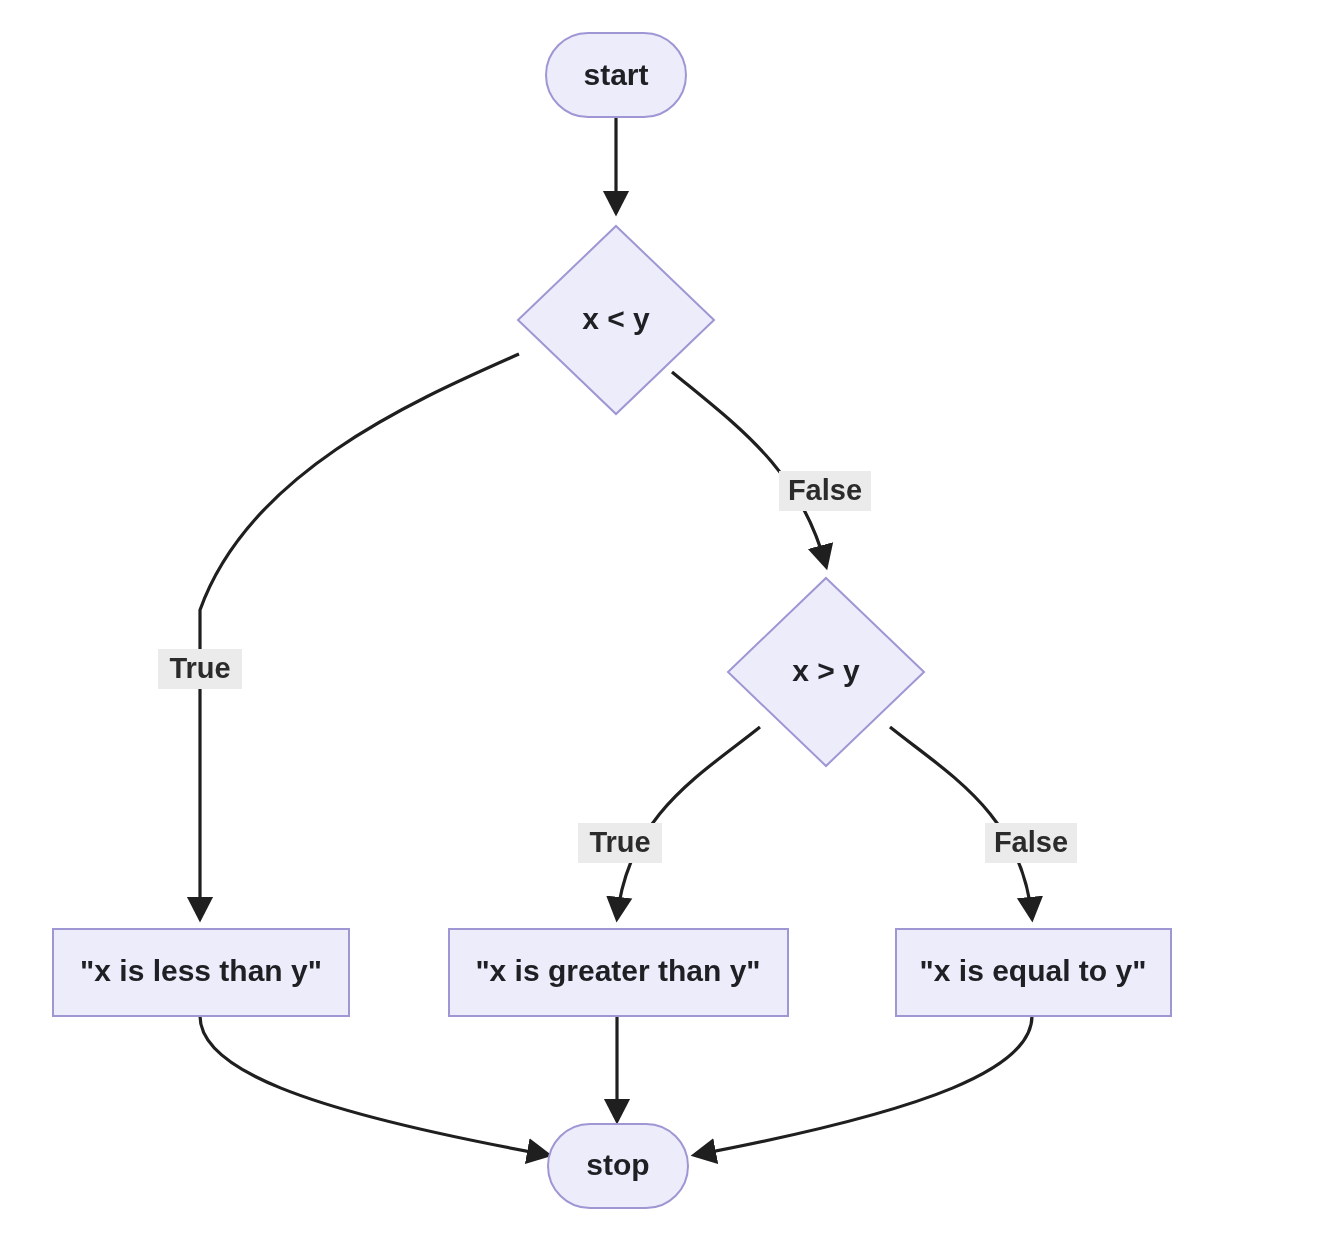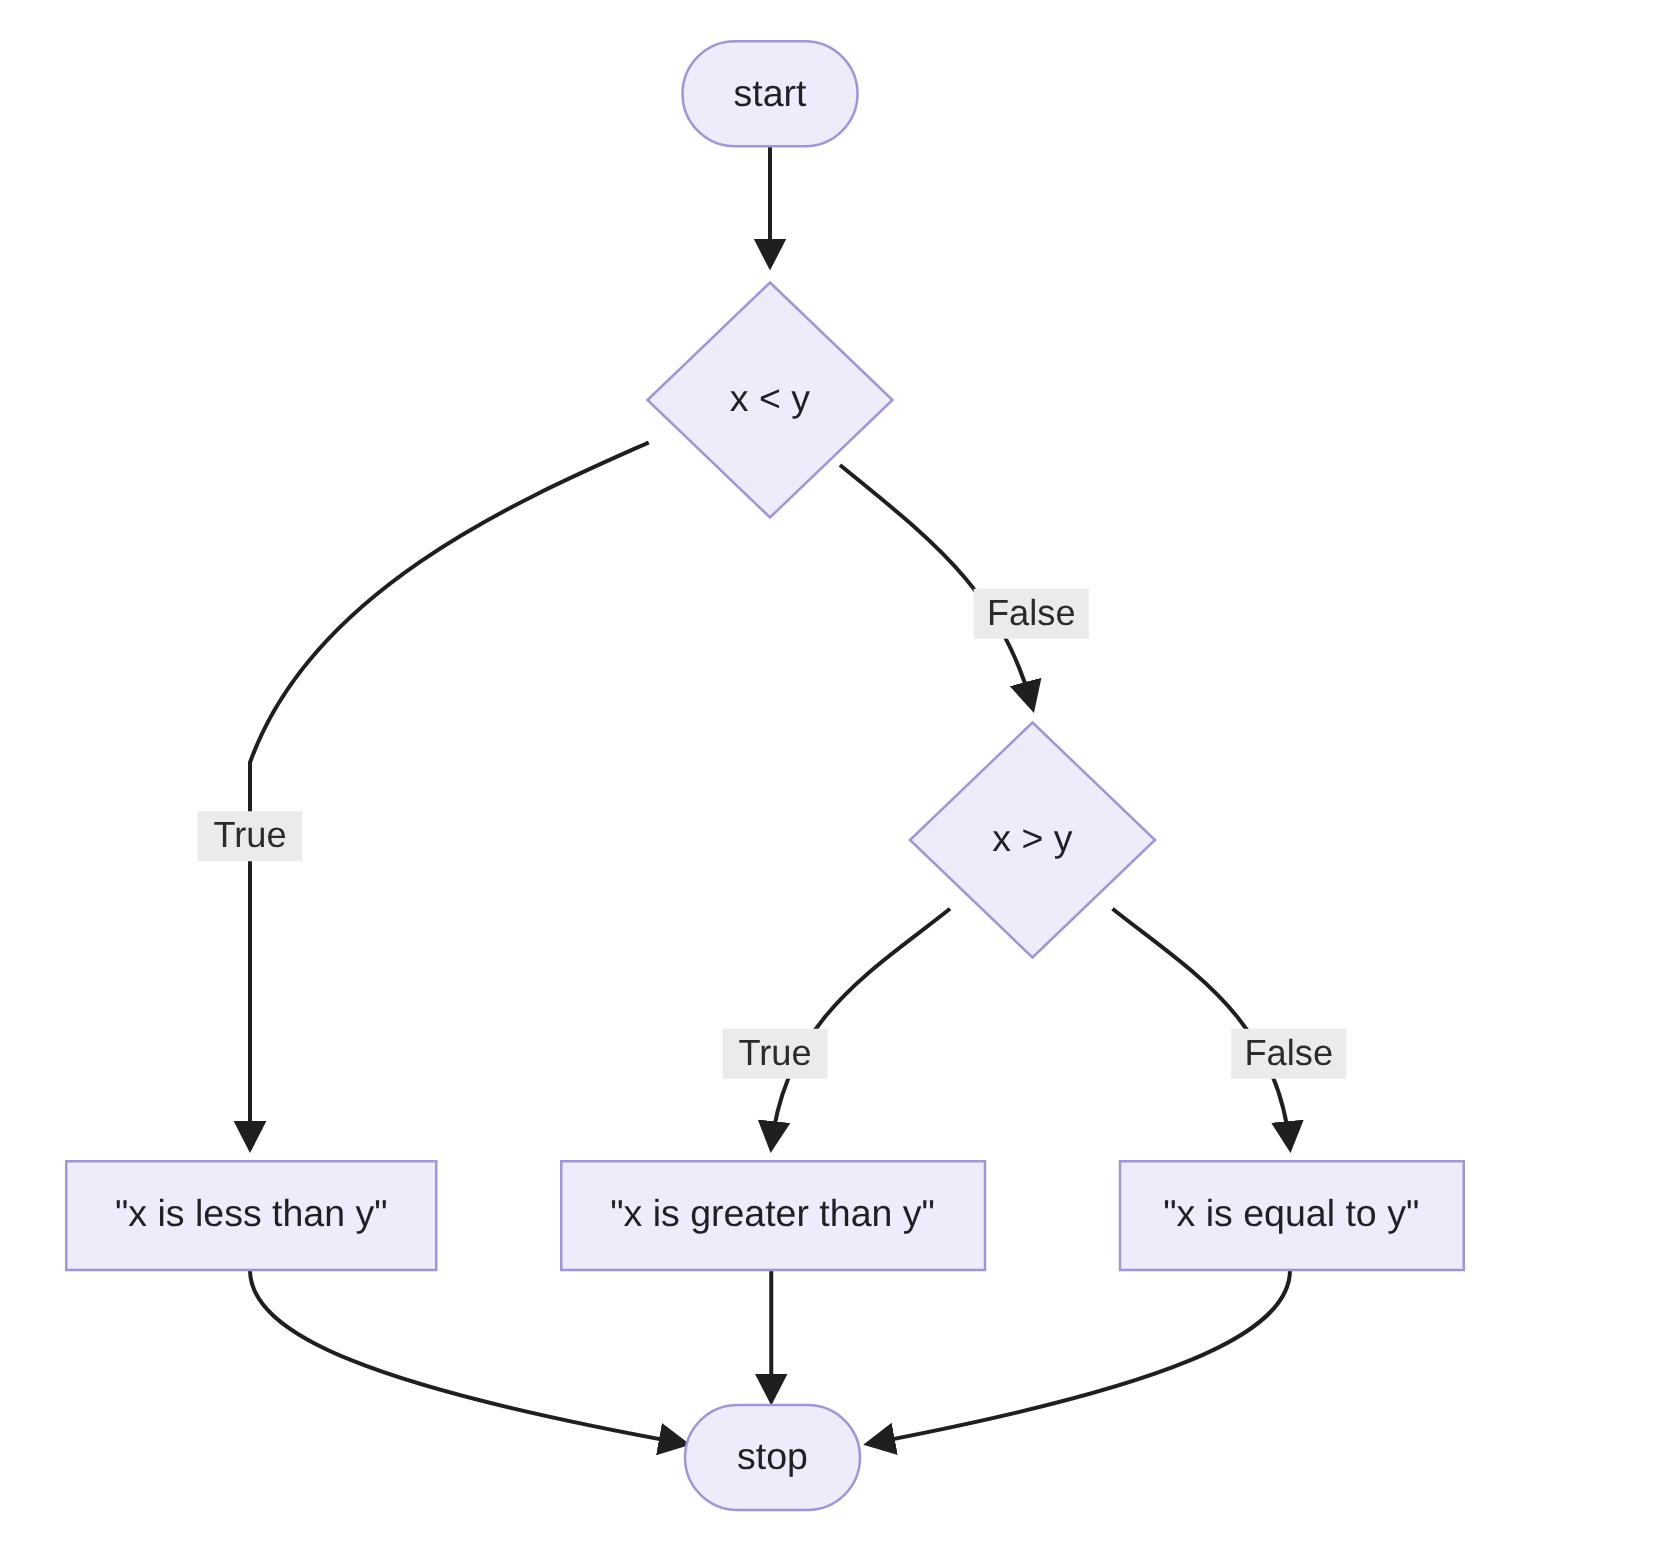--- a/index.html
+++ b/index.html
@@ -9,20 +9,21 @@
   }
   body {
     font-family: "Liberation Sans", sans-serif;
   }
   #canvas {
     position: relative;
     width: 1256px;
     height: 1240px;
     background: #ffffff;
     overflow: hidden;
+    font-weight: bold;
   }
   #flow-svg {
     position: absolute;
     top: 0;
     left: 0;
     width: 1342px;
     height: 1240px;
   }
   .node-shape {
     fill: #ececfb;

